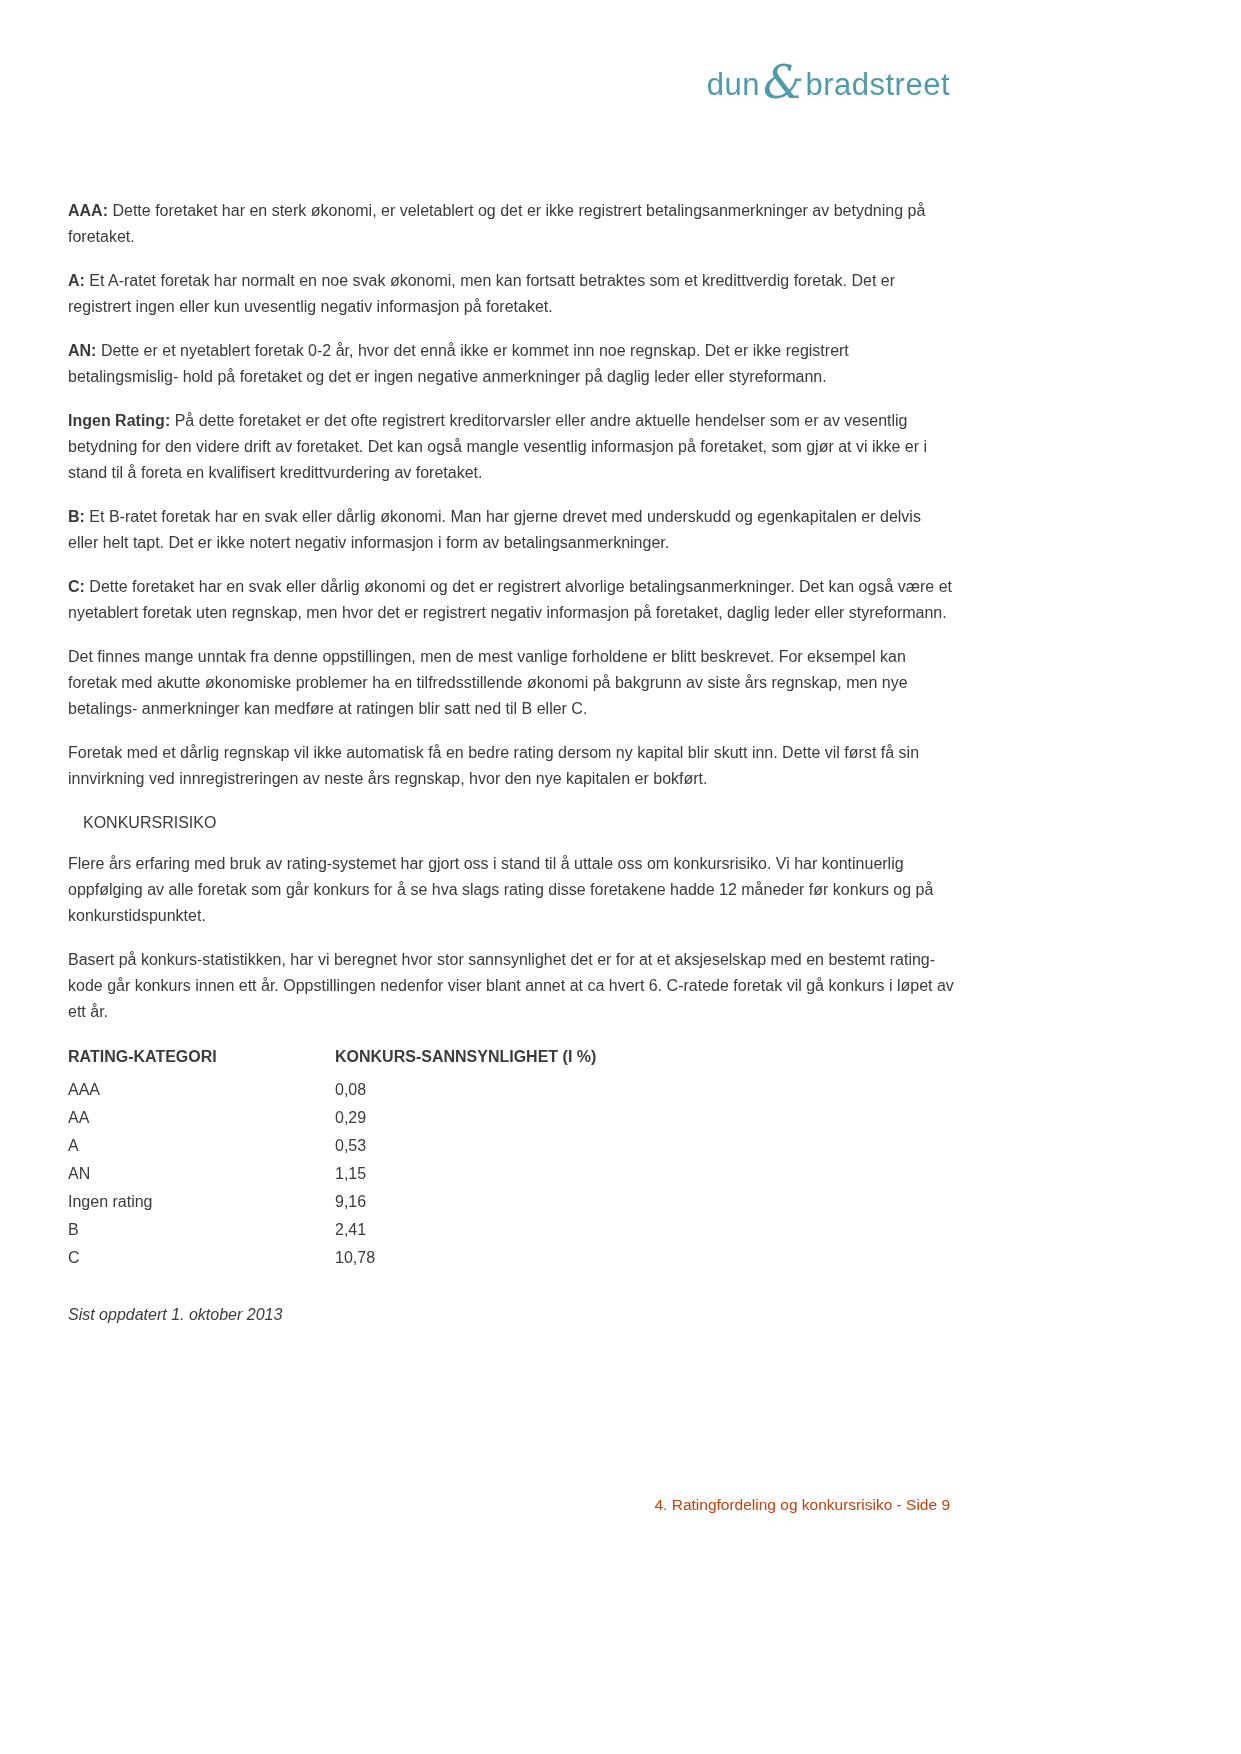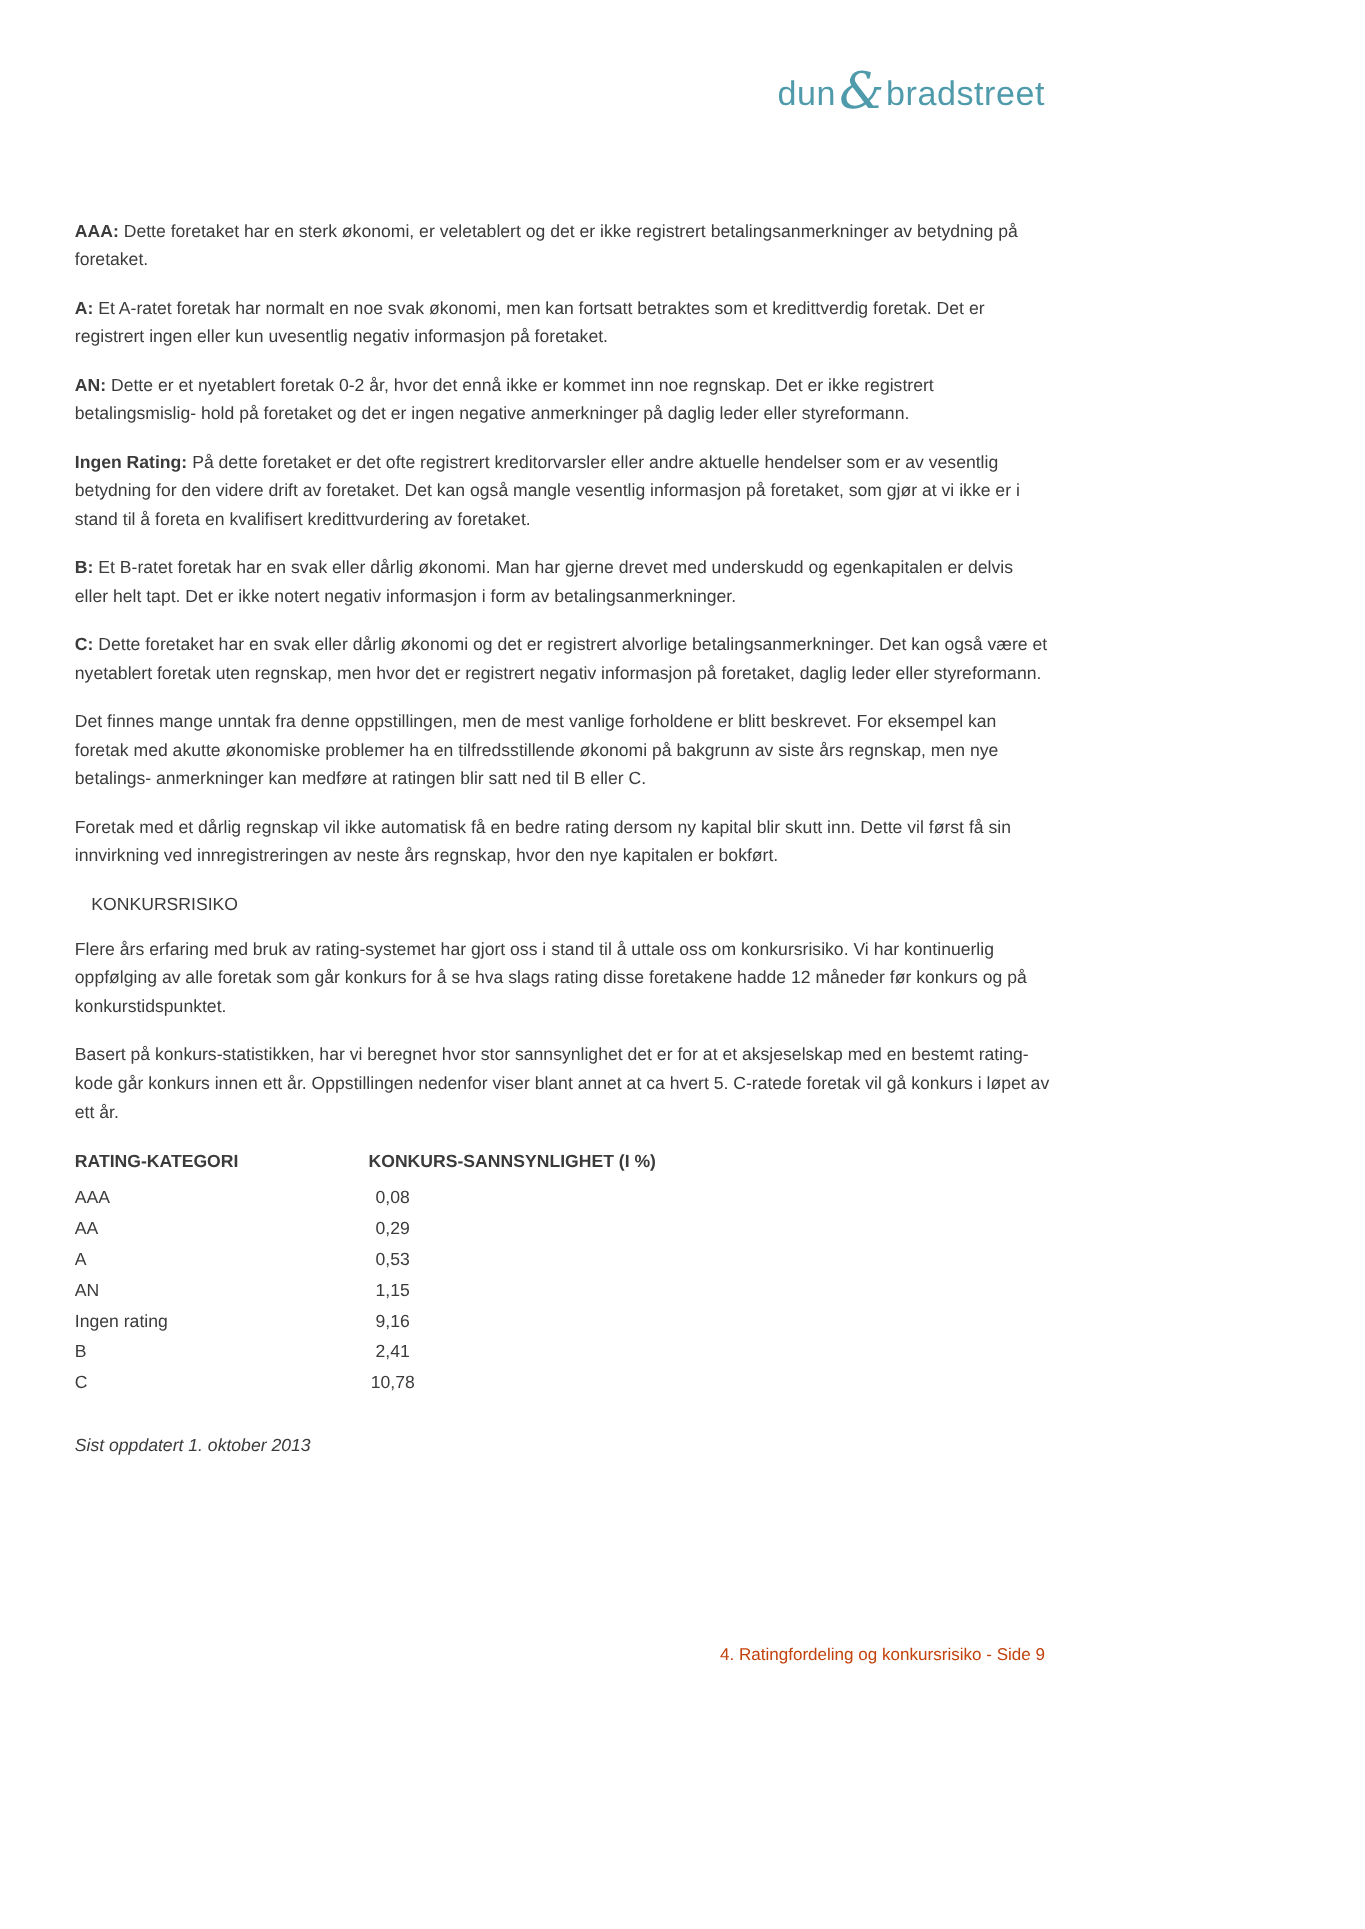--- a/index.html
+++ b/index.html
@@ -59,21 +59,21 @@
   .t-row {
     display: flex;
     align-items: baseline;
     line-height: 28px;
   }
   .t-row.header { font-weight: bold; margin-bottom: 5px; align-items: center; }
   .t-cell-cat { width: 267px; flex: 0 0 267px; }
   .t-cell-prob-num {
     display: inline-block;
     width: 44px;
-    text-align: center;
+    text-align: left;
   }
   
   .updated {
     font-style: italic;
     margin-top: 30px;
   }
   
   .footer {
     position: absolute;
     top: 1496px;
@@ -111,21 +111,21 @@
 
     <p class="para">Det finnes mange unntak fra denne oppstillingen, men de mest vanlige forholdene er blitt beskrevet. For eksempel kan foretak med akutte økonomiske problemer ha en tilfredsstillende økonomi på bakgrunn av siste års regnskap, men nye betalings- anmerkninger kan medføre at ratingen blir satt ned til B eller C.</p>
 
     <p class="para">Foretak med et dårlig regnskap vil ikke automatisk få en bedre rating dersom ny kapital blir skutt inn. Dette vil først få sin innvirkning ved innregistreringen av neste års regnskap, hvor den nye kapitalen er bokført.</p>
 
     <div class="section-block">
       <p class="section-heading">KONKURSRISIKO</p>
       <p class="para">Flere års erfaring med bruk av rating-systemet har gjort oss i stand til å uttale oss om konkursrisiko. Vi har kontinuerlig oppfølging av alle foretak som går konkurs for å se hva slags rating disse foretakene hadde 12 måneder før konkurs og på konkurstidspunktet.</p>
     </div>
 
-    <p class="para">Basert på konkurs-statistikken, har vi beregnet hvor stor sannsynlighet det er for at et aksjeselskap med en bestemt rating-kode går konkurs innen ett år. Oppstillingen nedenfor viser blant annet at ca hvert 5. C-ratede foretak vil gå konkurs i løpet av ett år.</p>
+    <p class="para">Basert på konkurs-statistikken, har vi beregnet hvor stor sannsynlighet det er for at et aksjeselskap med en bestemt rating-kode går konkurs innen ett år. Oppstillingen nedenfor viser blant annet at ca hvert 6. C-ratede foretak vil gå konkurs i løpet av ett år.</p>
 
     <div class="rating-table">
       <div class="t-row header">
         <div class="t-cell-cat">RATING-KATEGORI</div>
         <div class="t-cell-prob">KONKURS-SANNSYNLIGHET (I %)</div>
       </div>
       <div class="t-row">
         <div class="t-cell-cat">AAA</div>
         <div class="t-cell-prob"><span class="t-cell-prob-num">0,08</span></div>
       </div>

